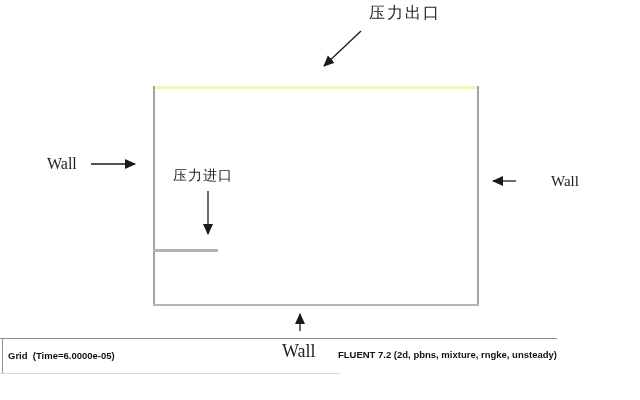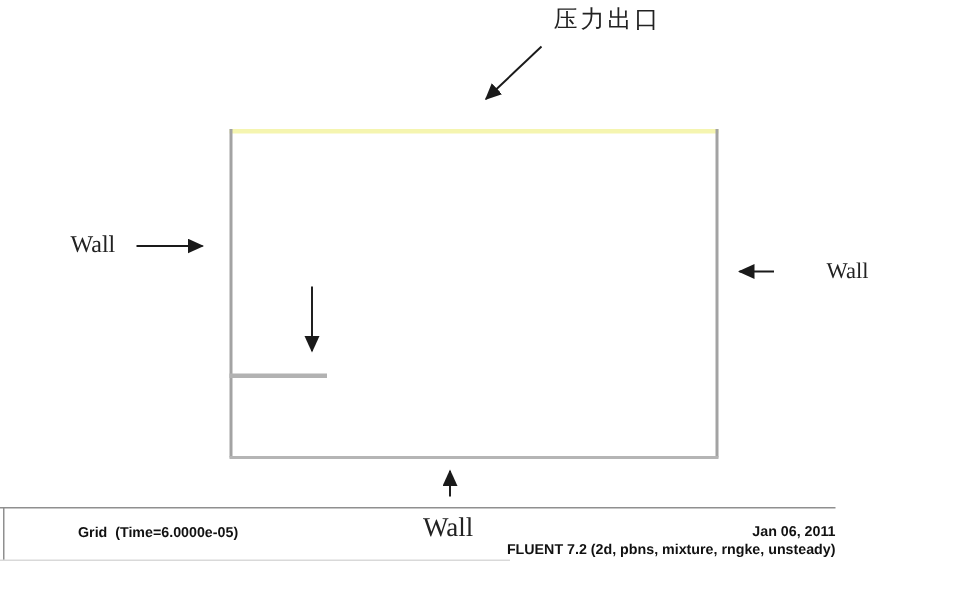--- a/index.html
+++ b/index.html
@@ -37,21 +37,20 @@
   .sb-line { position: absolute; }
   .sb-top    { left: 0px; top: 338px; width: 557px; height: 1px; }
   .sb-left   { left: 2px; top: 338px; width: 1px;  height: 36px; }
   .sb-bottom { left: 0px; top: 373px; width: 340px; height: 1px; background: #d9d9d9; }
   .sb-text {
     position: absolute;
     font-size: 9.5px;
     font-weight: bold;
     color: #111111;
     font-family: "Liberation Sans", "DejaVu Sans", sans-serif;
-    margin-left: 44px;
   }
   .sb-plot-title { left: 8px; top: 350px; white-space: pre; }
   .sb-right { right: 83px; top: 349px; text-align: right; line-height: 11.5px; }
 </style>
 </head>
 <body>
 
 <div class="canvas">
 
   <div class="edge edge-outlet" style="background: rgb(245, 245, 176);"></div>
@@ -67,28 +66,28 @@
       </marker>
     </defs>
     <line x1="361" y1="31" x2="324" y2="66" marker-end="url(#ah)"></line>
     <line x1="91" y1="164" x2="135" y2="164" marker-end="url(#ah)"></line>
     <line x1="516" y1="181" x2="493" y2="181" marker-end="url(#ah)"></line>
     <line x1="208" y1="191" x2="208" y2="234" marker-end="url(#ah)"></line>
     <line x1="300" y1="331" x2="300" y2="314" marker-end="url(#ah)"></line>
   </svg>
 
   <div class="anno lbl-outlet">压力出口</div>
+  <div class="anno lbl-inlet">压力进口</div>
   <div class="anno lbl-wall-left">Wall</div>
   <div class="anno lbl-wall-right">Wall</div>
   <div class="anno lbl-wall-bottom">Wall</div>
 
   <div class="sb-line sb-top" style="background: rgb(143, 143, 143);"></div>
   <div class="sb-line sb-left" style="background: rgb(143, 143, 143);"></div>
   <div class="sb-line sb-bottom"></div>
 
   <div class="sb-text sb-plot-title">Grid  (Time=6.0000e-05)</div>
 
   <div class="sb-text sb-right">
-    <div>Jan 06, 2011</div>
     <div>FLUENT 7.2 (2d, pbns, mixture, rngke, unsteady)</div>
   </div>
 
 </div>
 
 </body></html>

